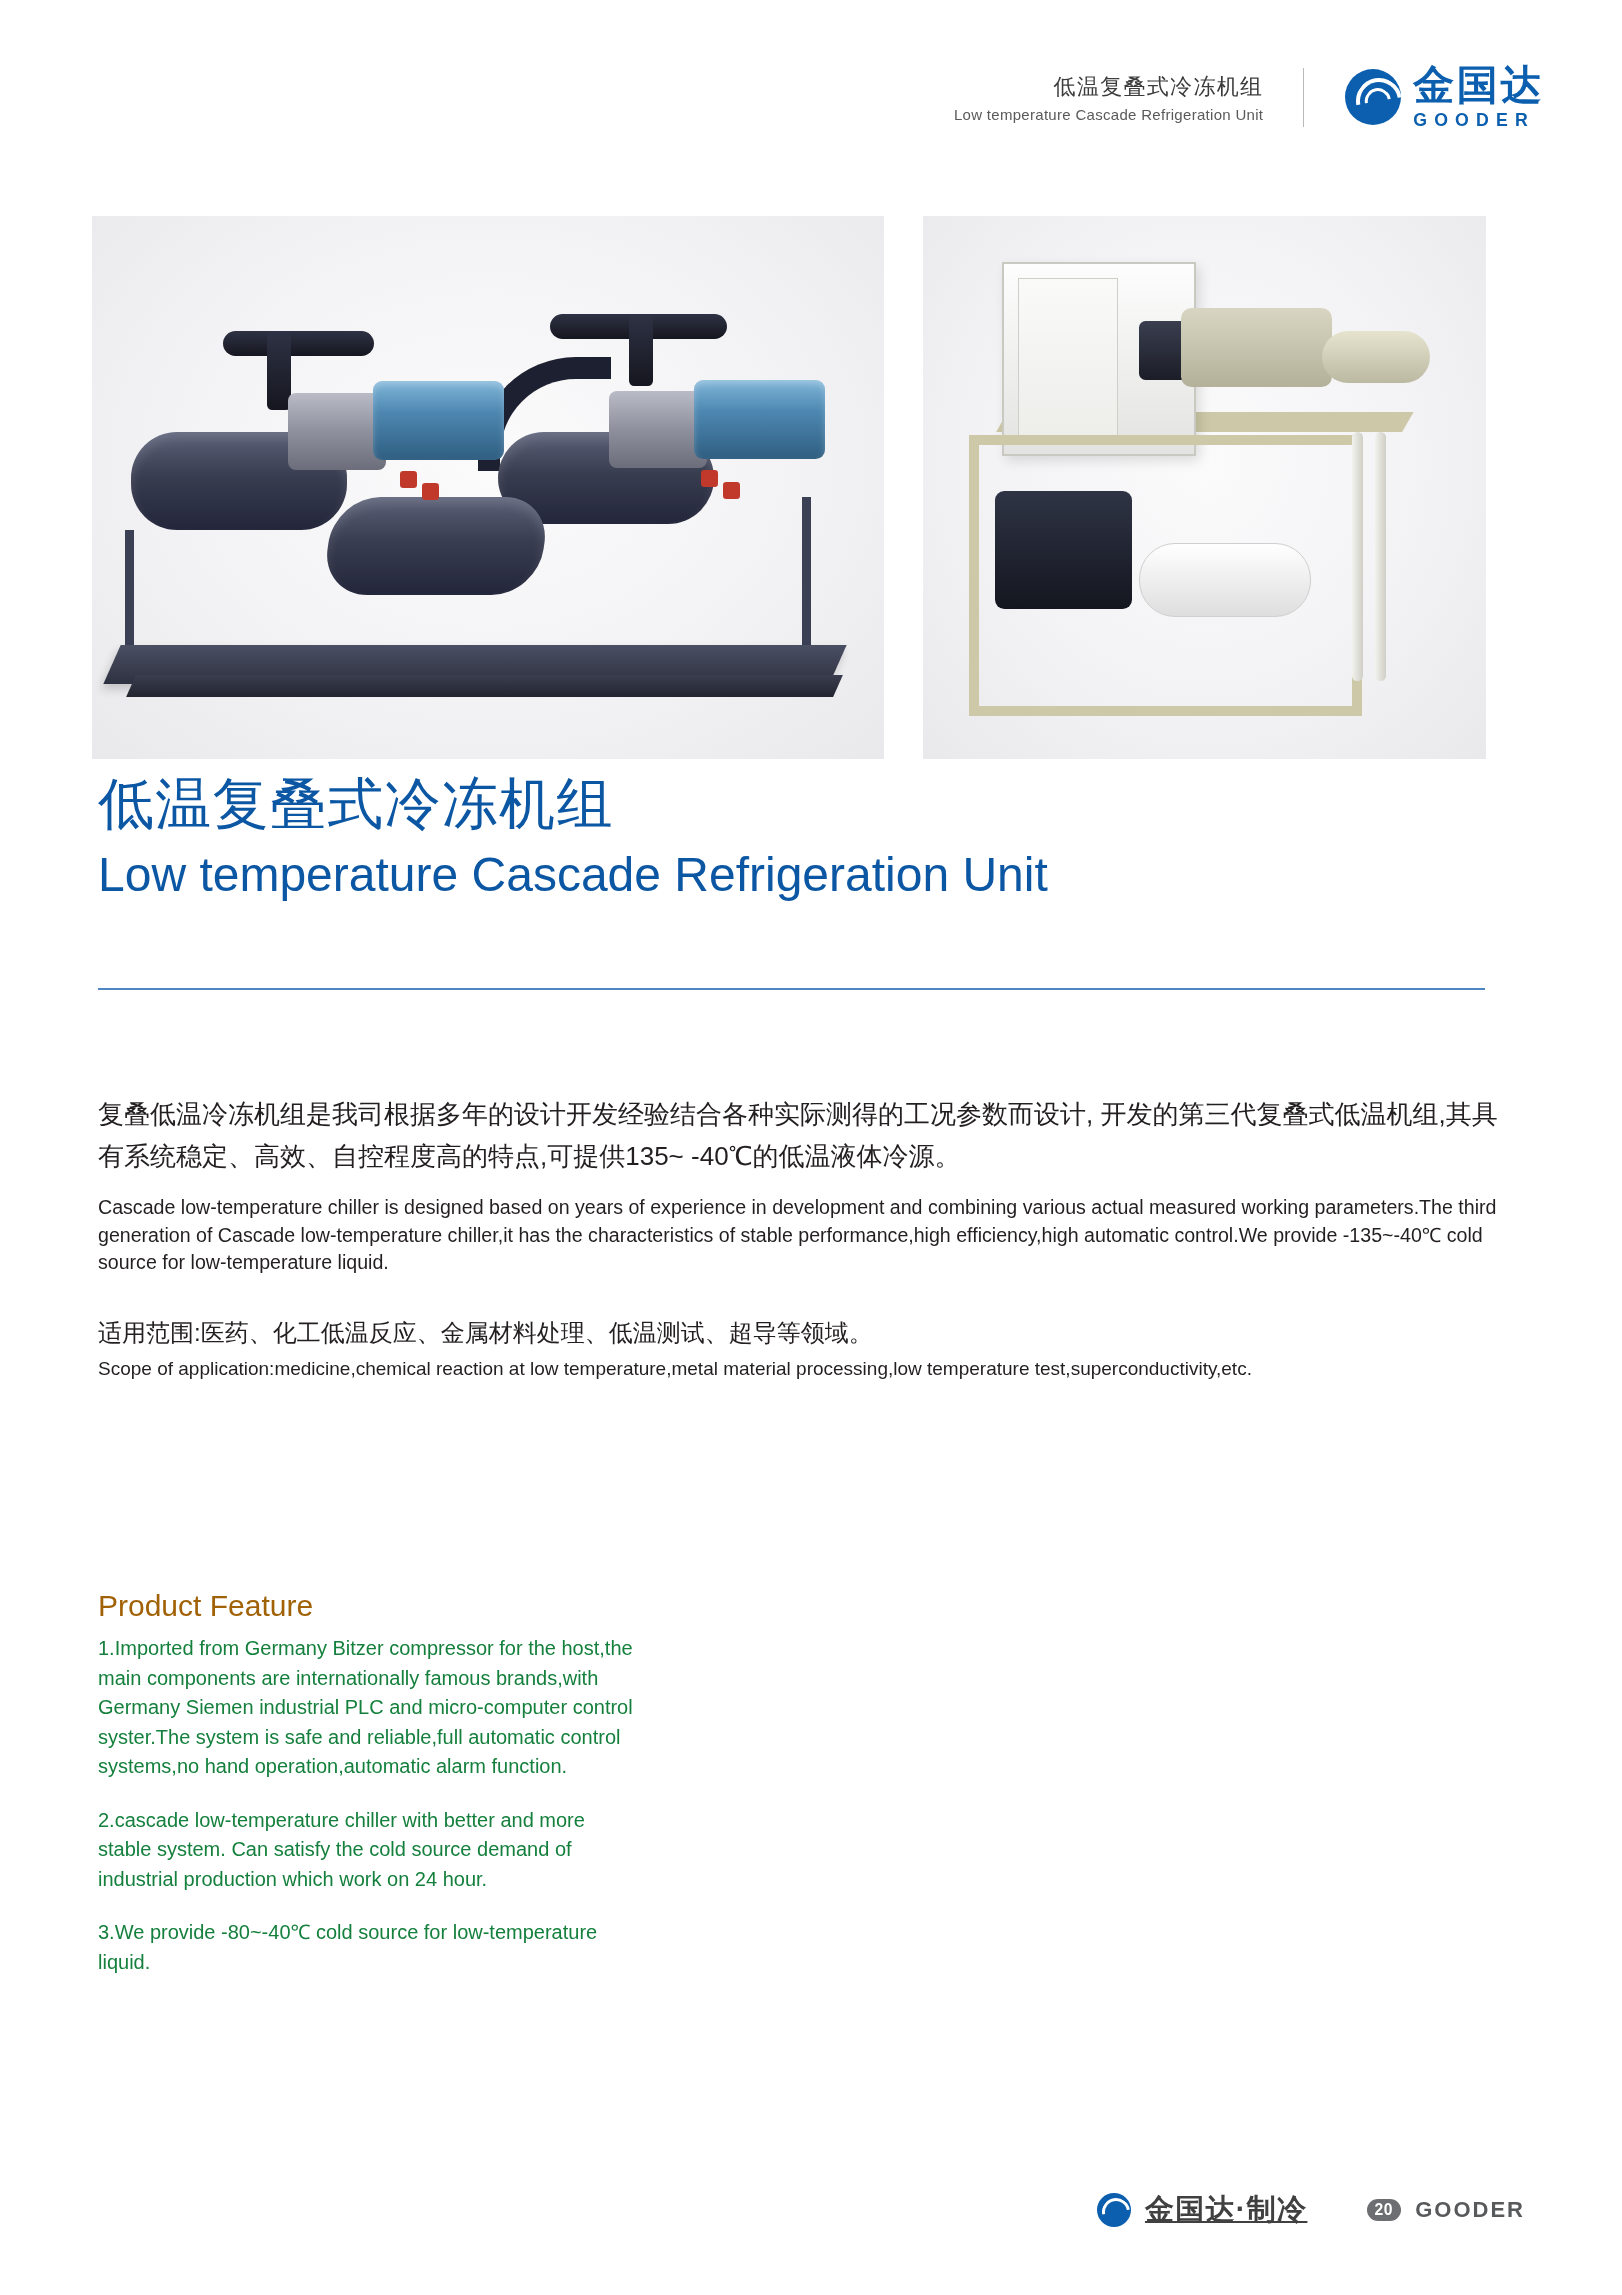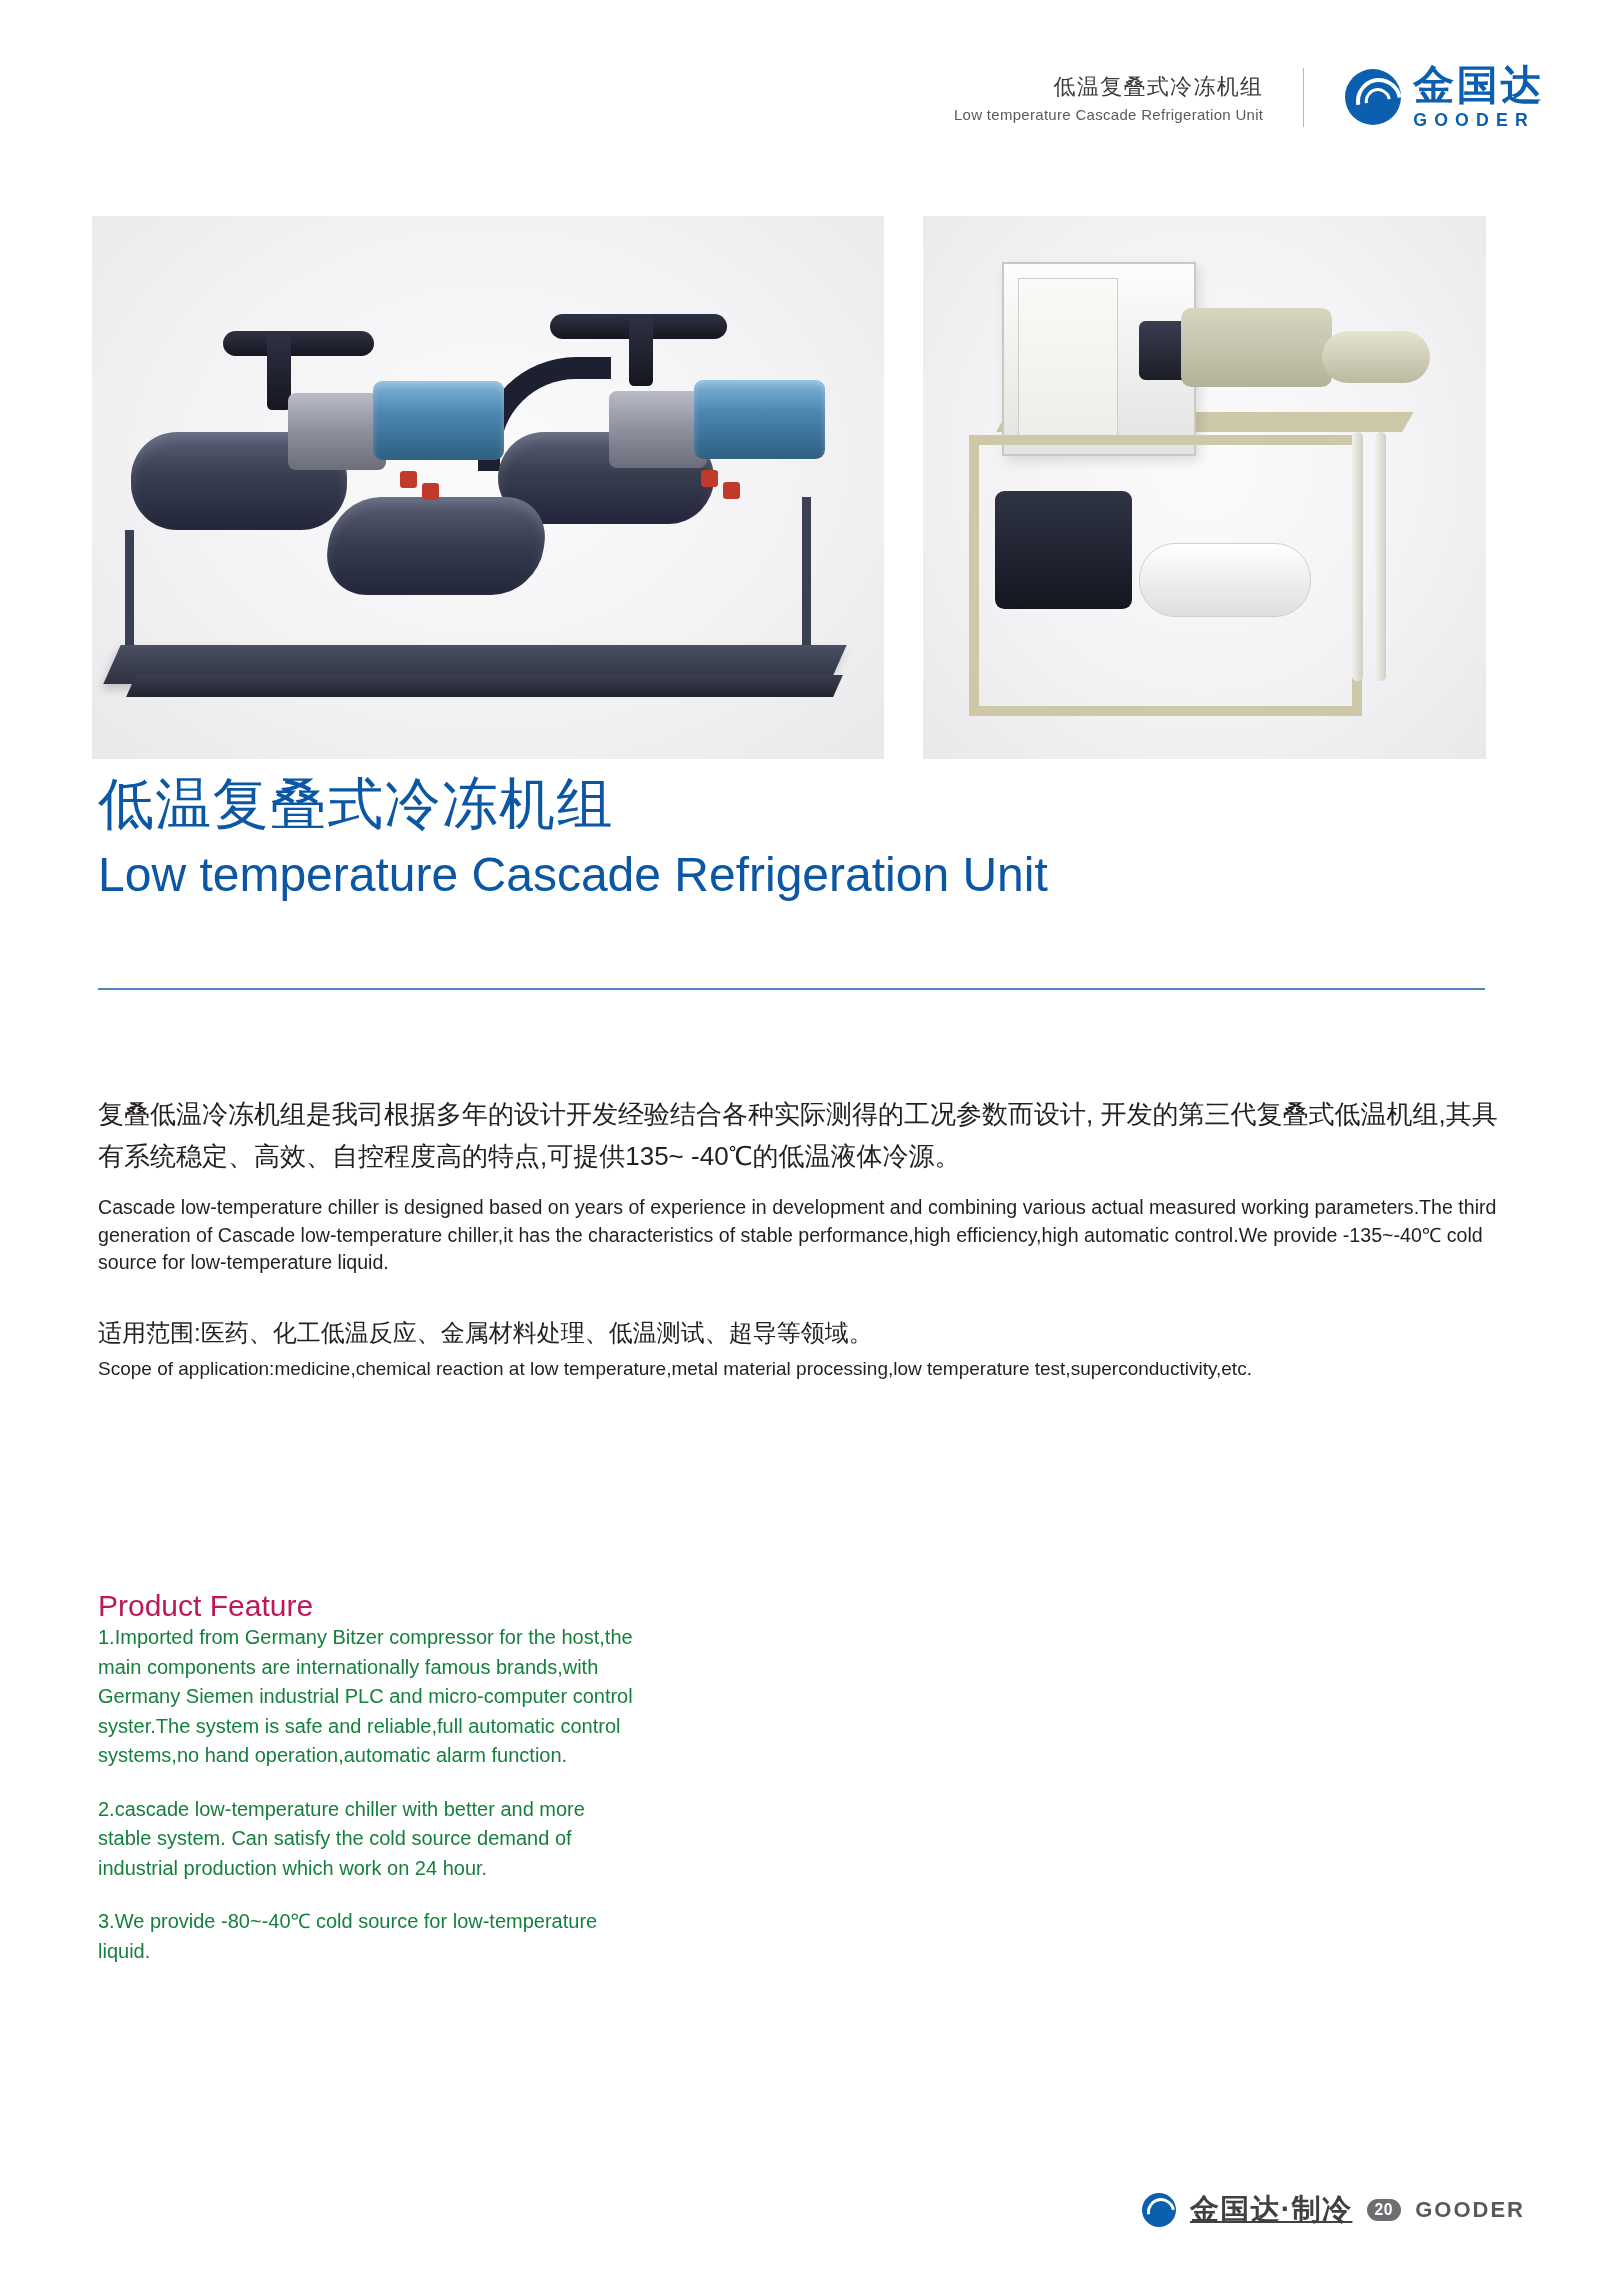--- a/index.html
+++ b/index.html
@@ -355,22 +355,22 @@
   .feat-col-cn { width: 844px; }
   .feat-col-en { width: 543px; padding-top: 38px; }
   .feat-head-cn {
     font-size: 35px;
     color: #0c57a4;
     letter-spacing: 1.3px;
     margin: 0 0 19.6px 0;
   }
   .feat-head-en {
     font-size: 30px;
-    color: #be185d;
-    margin: 0 0 0 0;
+    color: #a16207;
+    margin: 0 0 11px 0;
   }
   .feat-item-cn {
     font-size: 26px;
     line-height: 1.68;
     color: #231f20;
     margin: 0 0 30px 0;
   }
   .feat-item-en {
     font-size: 20px;
     line-height: 1.48;
@@ -416,20 +416,21 @@
     width: 34px; height: 22px;
     border-radius: 11px;
     background: #6d6e71;
     color: #fff;
     font-size: 15.7px;
     font-weight: bold;
     display: flex;
     align-items: center;
     justify-content: center;
     letter-spacing: 0.7px;
+    margin-left: 45px;
   }
   .footer-en {
     font-size: 22px;
     font-weight: bold;
     color: #58595b;
     letter-spacing: 2px;
   }
 </style>
 </head>
 <body>

